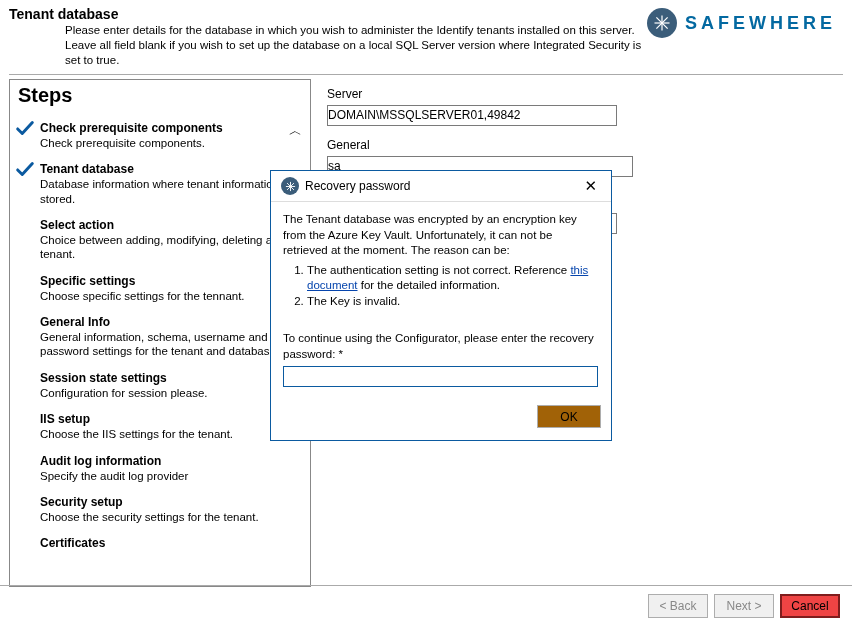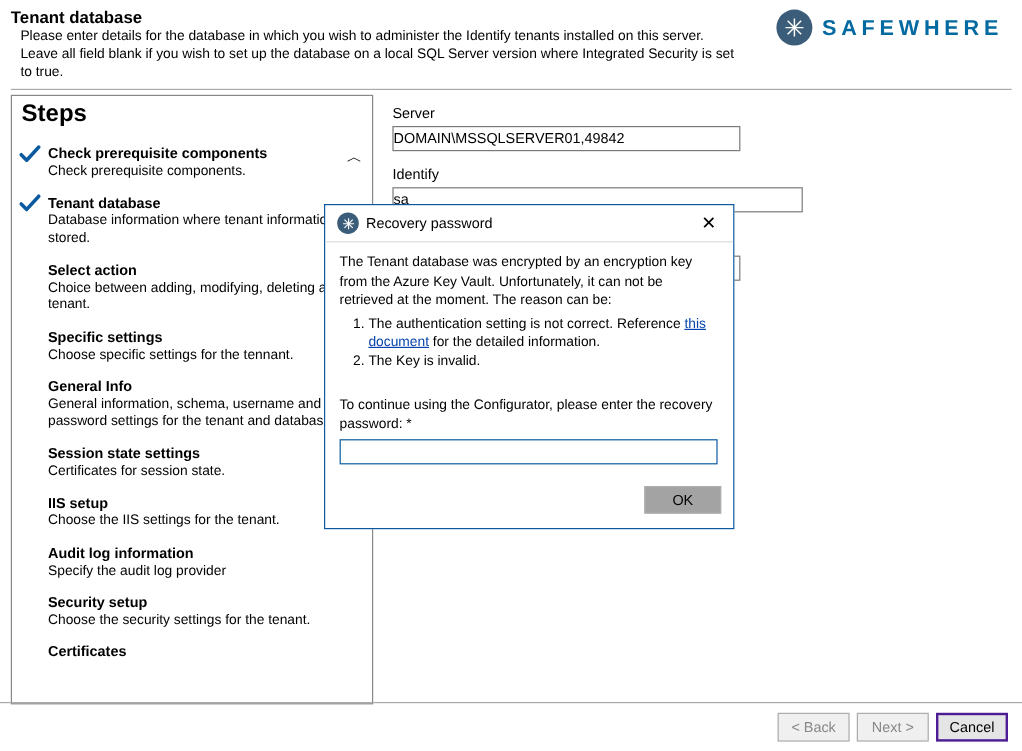--- a/index.html
+++ b/index.html
@@ -25,20 +25,21 @@
     .header-title {
       font-size: 14px;
       font-weight: bold;
       margin-bottom: 1px;
     }
     .header-desc {
       font-size: 11.5px;
       line-height: 1.3;
       padding-left: 8px;
       max-width: 610px;
+      margin-left: 48px;
     }
     .logo {
       display: flex;
       align-items: center;
       gap: 8px;
       padding-top: 2px;
     }
     .logo-icon {
       width: 30px;
       height: 30px;
@@ -123,21 +124,21 @@
     }
     .form-input {
       width: 290px;
       height: 21px;
       border: 1px solid #7a7a7a;
       padding: 2px 0;
       font-size: 12px;
       font-family: inherit;
     }
     .form-input.small {
-      width: 342px;
+      width: 306px;
     }
     .form-input-empty {
       width: 290px;
       height: 21px;
       border: 1px solid #7a7a7a;
     }
     .dialog-overlay {
       position: absolute;
       left: 270px;
       top: 170px;
@@ -201,21 +202,21 @@
       padding: 2px 4px;
     }
     .dialog-footer {
       display: flex;
       justify-content: flex-end;
       padding: 8px 10px 12px 10px;
     }
     .dialog-ok {
       width: 64px;
       height: 23px;
-      background: #a3a3a3;
+      background: #a16207;
       border: 1px solid #adadad;
       font-size: 12px;
       cursor: pointer;
     }
     .footer {
       position: absolute;
       bottom: 0;
       left: 0;
       right: 0;
       border-top: 1px solid #aaa;
@@ -231,22 +232,22 @@
       border: 1px solid #adadad;
       background: #e1e1e1;
       cursor: pointer;
     }
     .footer-btn:disabled {
       color: #888;
       background: #f0f0f0;
       cursor: default;
     }
     .footer-btn.primary {
-      border: 2px solid #4c1d95;
-      background: #e5e5e5;
+      border: 2px solid #7f1d1d;
+      background: #ef4444;
     }
   </style>
 </head>
 <body>
 
 <div class="header">
   <div class="header-left">
     <div class="header-title">Tenant database</div>
     <div class="header-desc">Please enter details for the database in which you wish to administer the Identify tenants installed on this server. Leave all field blank if you wish to set up the database on a local SQL Server version where Integrated Security is set to true.</div>
   </div>
@@ -290,21 +291,21 @@
         <div class="step">
           <div class="step-title">Specific settings</div>
           <div class="step-desc">Choose specific settings for the tennant.</div>
         </div>
         <div class="step">
           <div class="step-title">General Info</div>
           <div class="step-desc">General information, schema, username and password settings for the tenant and database.</div>
         </div>
         <div class="step">
           <div class="step-title">Session state settings</div>
-          <div class="step-desc">Certificates for session state.</div>
+          <div class="step-desc">Configuration for session please.</div>
         </div>
         <div class="step">
           <div class="step-title">IIS setup</div>
           <div class="step-desc">Choose the IIS settings for the tenant.</div>
         </div>
         <div class="step">
           <div class="step-title">Audit log information</div>
           <div class="step-desc">Specify the audit log provider</div>
         </div>
         <div class="step">
@@ -316,21 +317,21 @@
         </div>
       </div>
   </div>
 
   <div class="form-panel">
     <div class="form-group">
       <label class="form-label">Server</label>
       <input class="form-input" type="text" value="DOMAIN\MSSQLSERVER01,49842" style="">
     </div>
     <div class="form-group">
-      <label class="form-label">Identify</label>
+      <label class="form-label">General</label>
       <input class="form-input small" type="text" value="sa" style="">
     </div>
     <div class="form-group" style="margin-top:36px;">
       <div class="form-input-empty"></div>
     </div>
   </div>
 </div>
 
 <div class="dialog-overlay">
   <div class="dialog-header">

